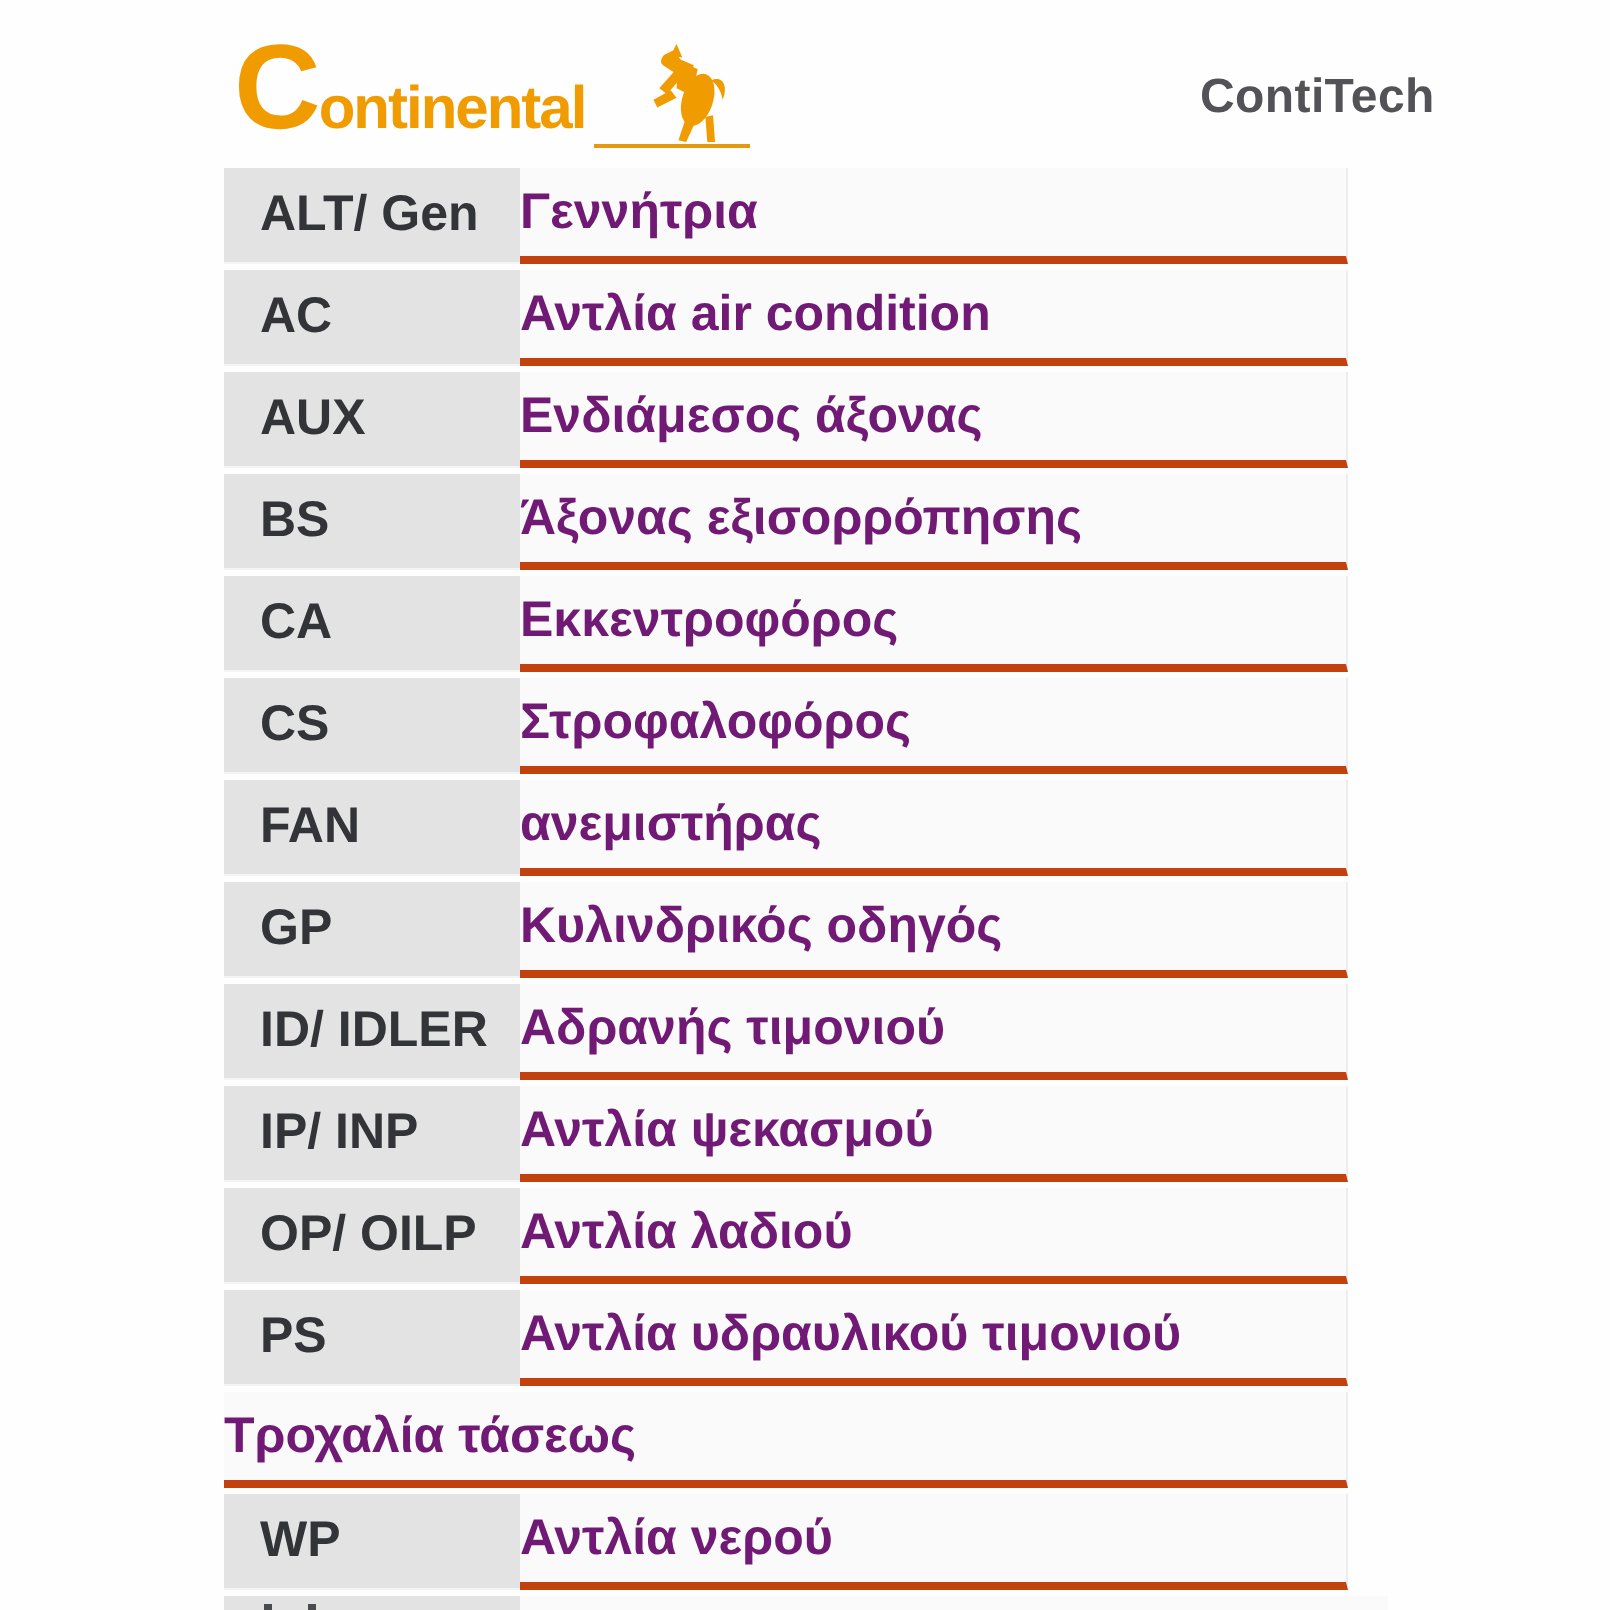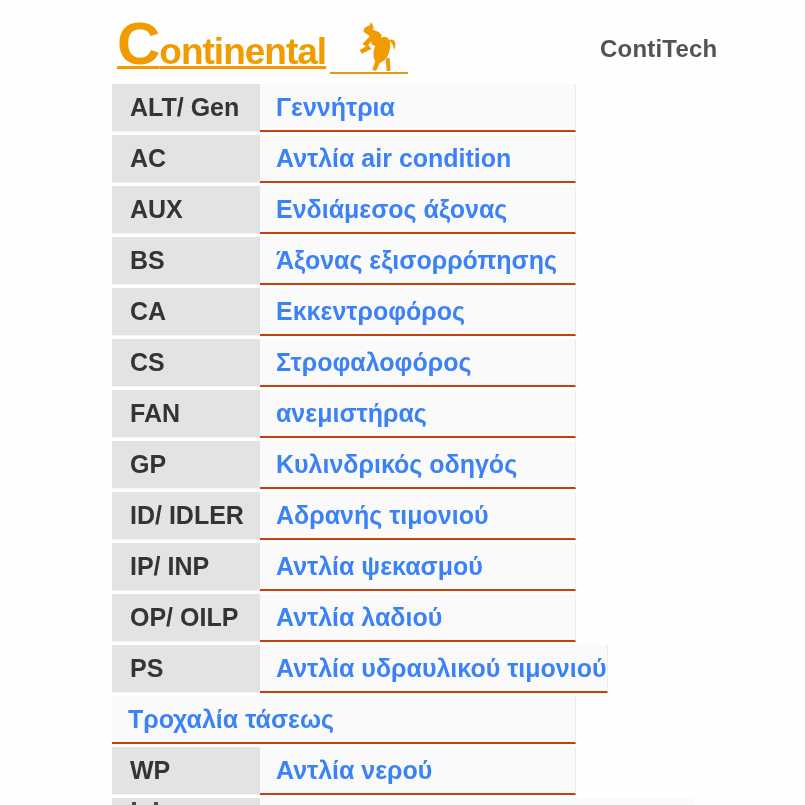--- a/index.html
+++ b/index.html
@@ -21,24 +21,23 @@
     left: 117px;
     top: 10px;
     display: flex;
     align-items: baseline;
     color: #F09C00;
     white-space: nowrap;
   }
   .logo-text {
     display: inline-block;
     font-weight: bold;
-    font-size: 37px;
+    font-size: 30px;
     letter-spacing: -1px;
     line-height: 58px;
-    text-decoration: underline;
   }
   .logo-text::first-letter {
     font-size: 60px;
   }
   .horse-wrap {
     position: relative;
     display: inline-block;
     width: 78px;
     height: 54px;
     margin-left: 4px;
@@ -66,21 +65,21 @@
     font-weight: bold;
     color: #535357;
     letter-spacing: 0.2px;
   }
 
   
   .legend-table {
     position: absolute;
     left: 112px;
     top: 84px;
-    width: 464px;
+    width: 562px;
   }
   .legend-row {
     display: flex;
     height: 48px;
     margin-bottom: 3px;
   }
   .abbr-cell {
     width: 148px;
     flex: 0 0 148px;
     background: #e3e3e3;
@@ -90,28 +89,27 @@
     padding-left: 18px;
     box-sizing: border-box;
     font-size: 25px;
     font-weight: bold;
     color: #333437;
     white-space: nowrap;
   }
   .desc-cell {
     flex: 1;
     background: #fbfafa;
-    border-bottom: 2px solid #c2410c;
+    border-bottom: 4px solid #c2410c;
     display: flex;
     align-items: center;
-    padding-left: 16px;
     box-sizing: border-box;
     font-size: 25px;
     font-weight: bold;
-    color: #3b82f6;
+    color: #701a75;
     white-space: nowrap;
     border-right: 1px solid #ededed;
   }
 
   
   .partial-row {
     position: absolute;
     left: 112px;
     top: 798px;
     width: 582px;

